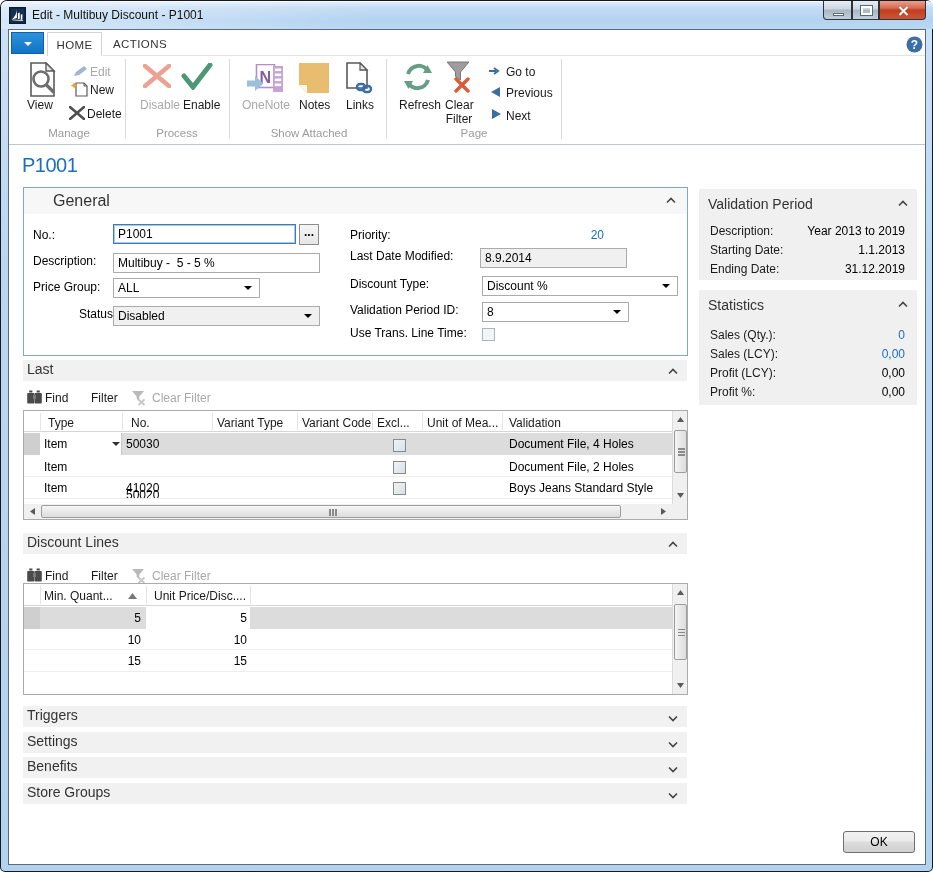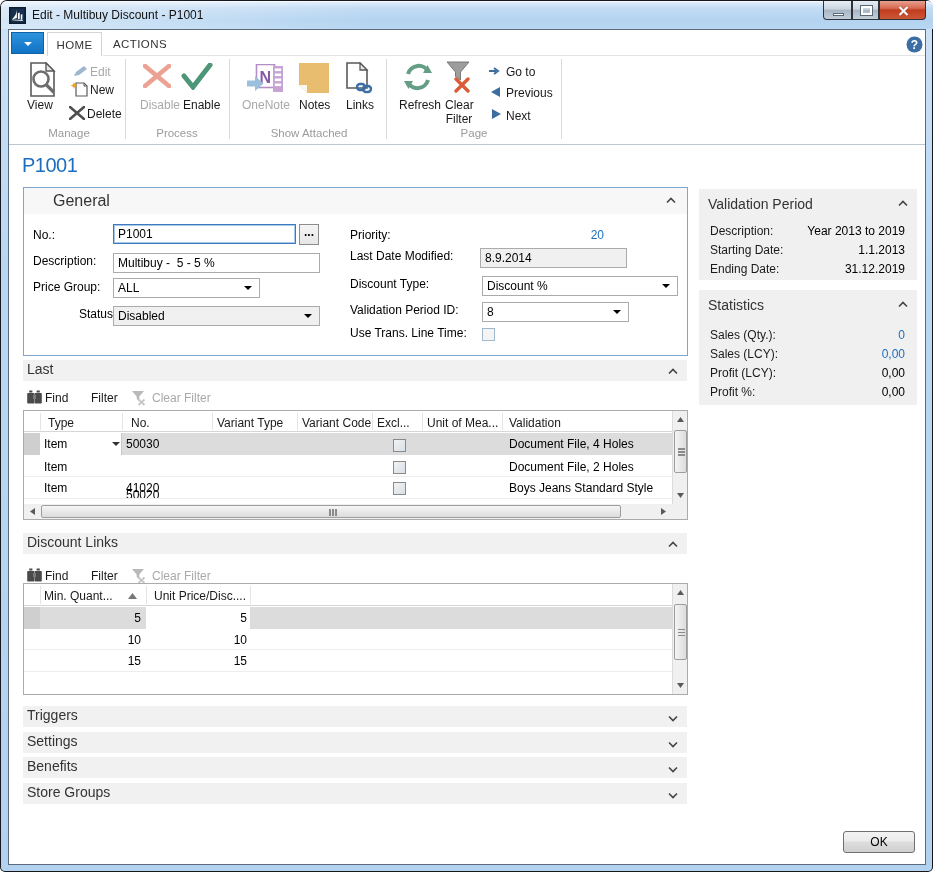--- a/index.html
+++ b/index.html
@@ -298,21 +298,21 @@
      <div class="abs" style="left:293px;top:3px;width:1.5px;height:7px;background:#8a8a8a;"></div>
    </div>
    <svg class="abs" style="left:637px;top:4px;" width="5" height="7" viewBox="0 0 5 7">
                 <path d="M0 0 L5 3.5 L0 7 z" fill="#5a5a5a"></path>
               </svg>
  </div>
  <div class="abs" style="left:648px;top:93px;width:15px;height:15px;background:#f0f0f0;"></div>
           </div>
 
       <div class="ftbar" style="top:387.5px;">
-            <div class="t">Discount Links</div>
+            <div class="t">Discount Lines</div>
         <svg class="chev" width="10" height="10" viewBox="0 0 10 10" style="top:7px;">
               <path d="M1 6.5 L5 2.5 L9 6.5" stroke="#444" stroke-width="1.6" fill="none"></path>
             </svg>
       </div>
       <div id="dltb" class="abs" style="left:14px;top:421px;width:664px;height:22px;">
   <svg class="abs" style="left:4px;top:2px;" width="15" height="14" viewBox="0 0 15 14">
     <path d="M2.2 0.5 h3.2 v2 h-3.2 z M9.6 0.5 h3.2 v2 h-3.2 z" fill="#4a4a4a"></path>
     <path d="M1 3 h5.6 a0.8 0.8 0 0 1 0.8 0.8 v9 a0.8 0.8 0 0 1 -0.8 0.8 h-5.6 a0.8 0.8 0 0 1 -0.8-0.8 v-9 a0.8 0.8 0 0 1 0.8-0.8 z" fill="#4a4a4a"></path>
     <path d="M8.4 3 h5.6 a0.8 0.8 0 0 1 0.8 0.8 v9 a0.8 0.8 0 0 1 -0.8 0.8 h-5.6 a0.8 0.8 0 0 1 -0.8-0.8 v-9 a0.8 0.8 0 0 1 0.8-0.8 z" fill="#4a4a4a"></path>
     <rect x="6" y="5" width="3" height="4" fill="#7a7a7a"></rect>

